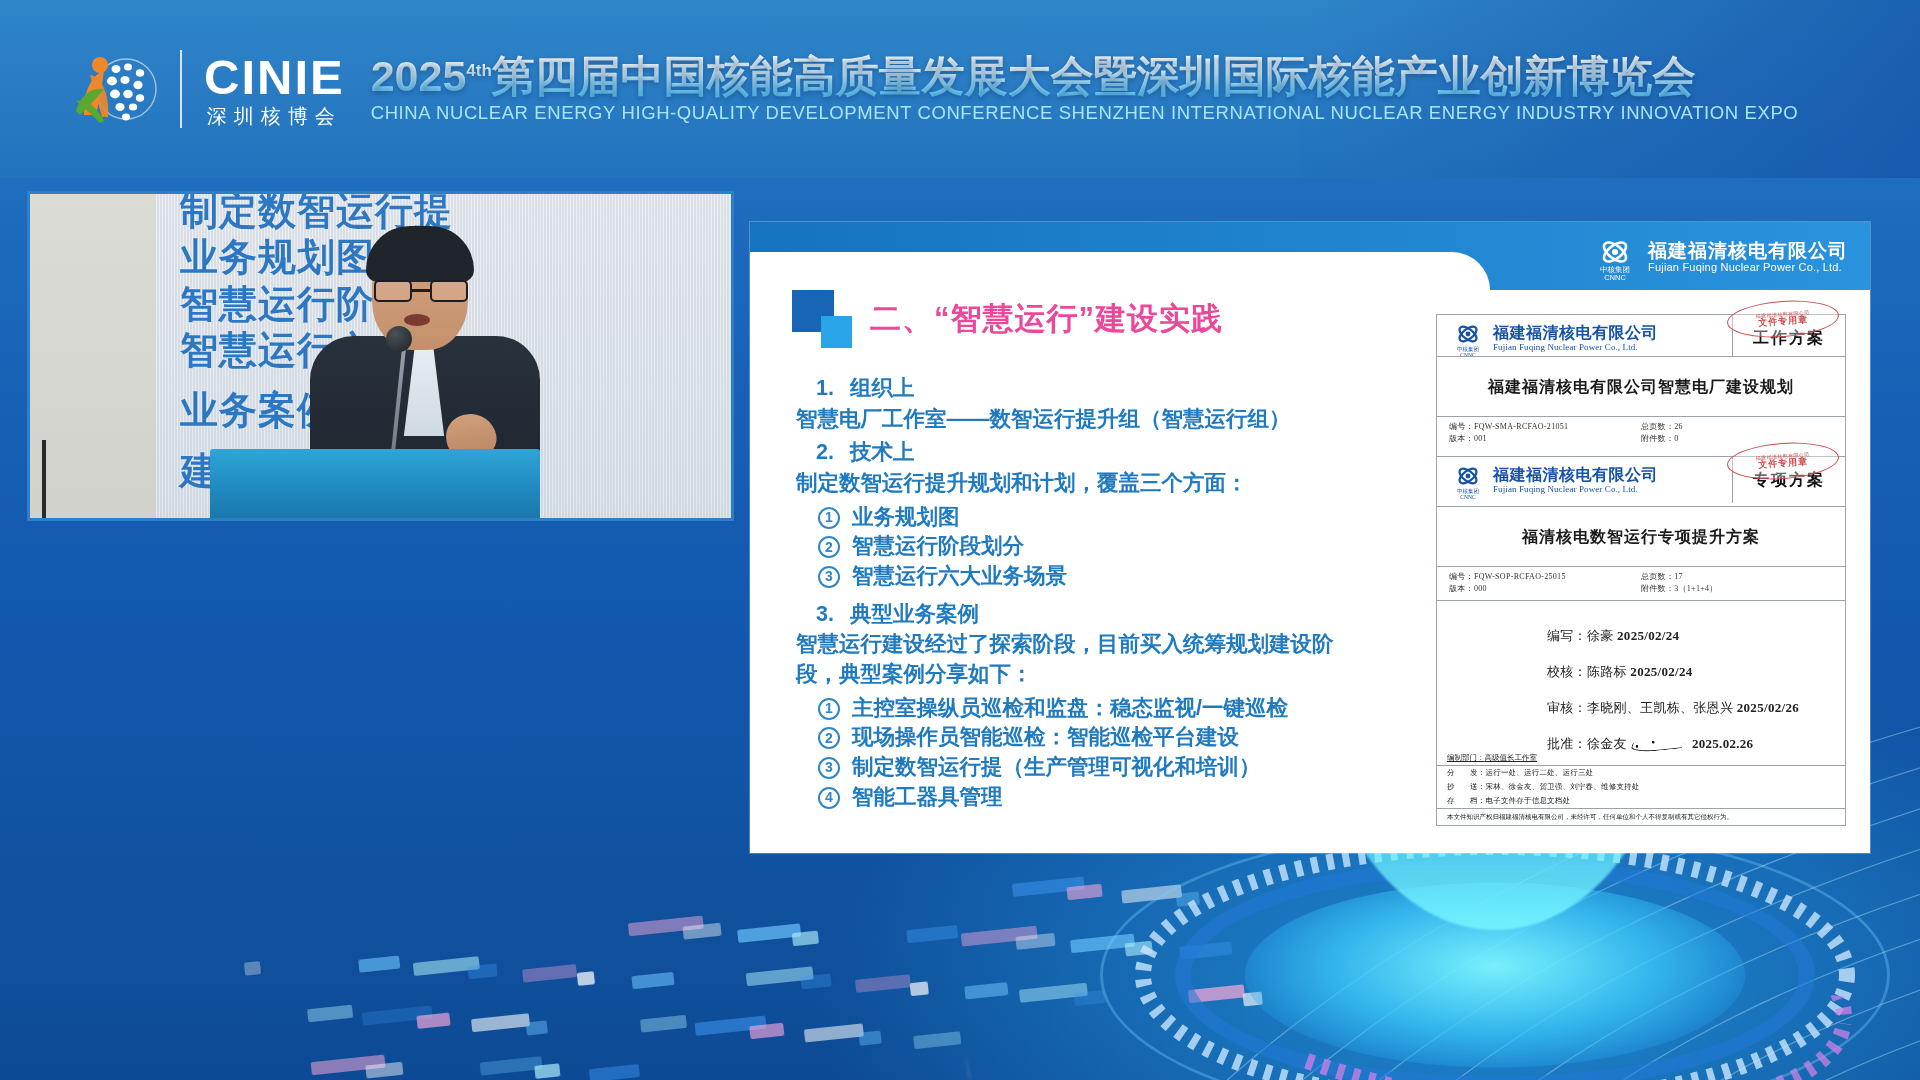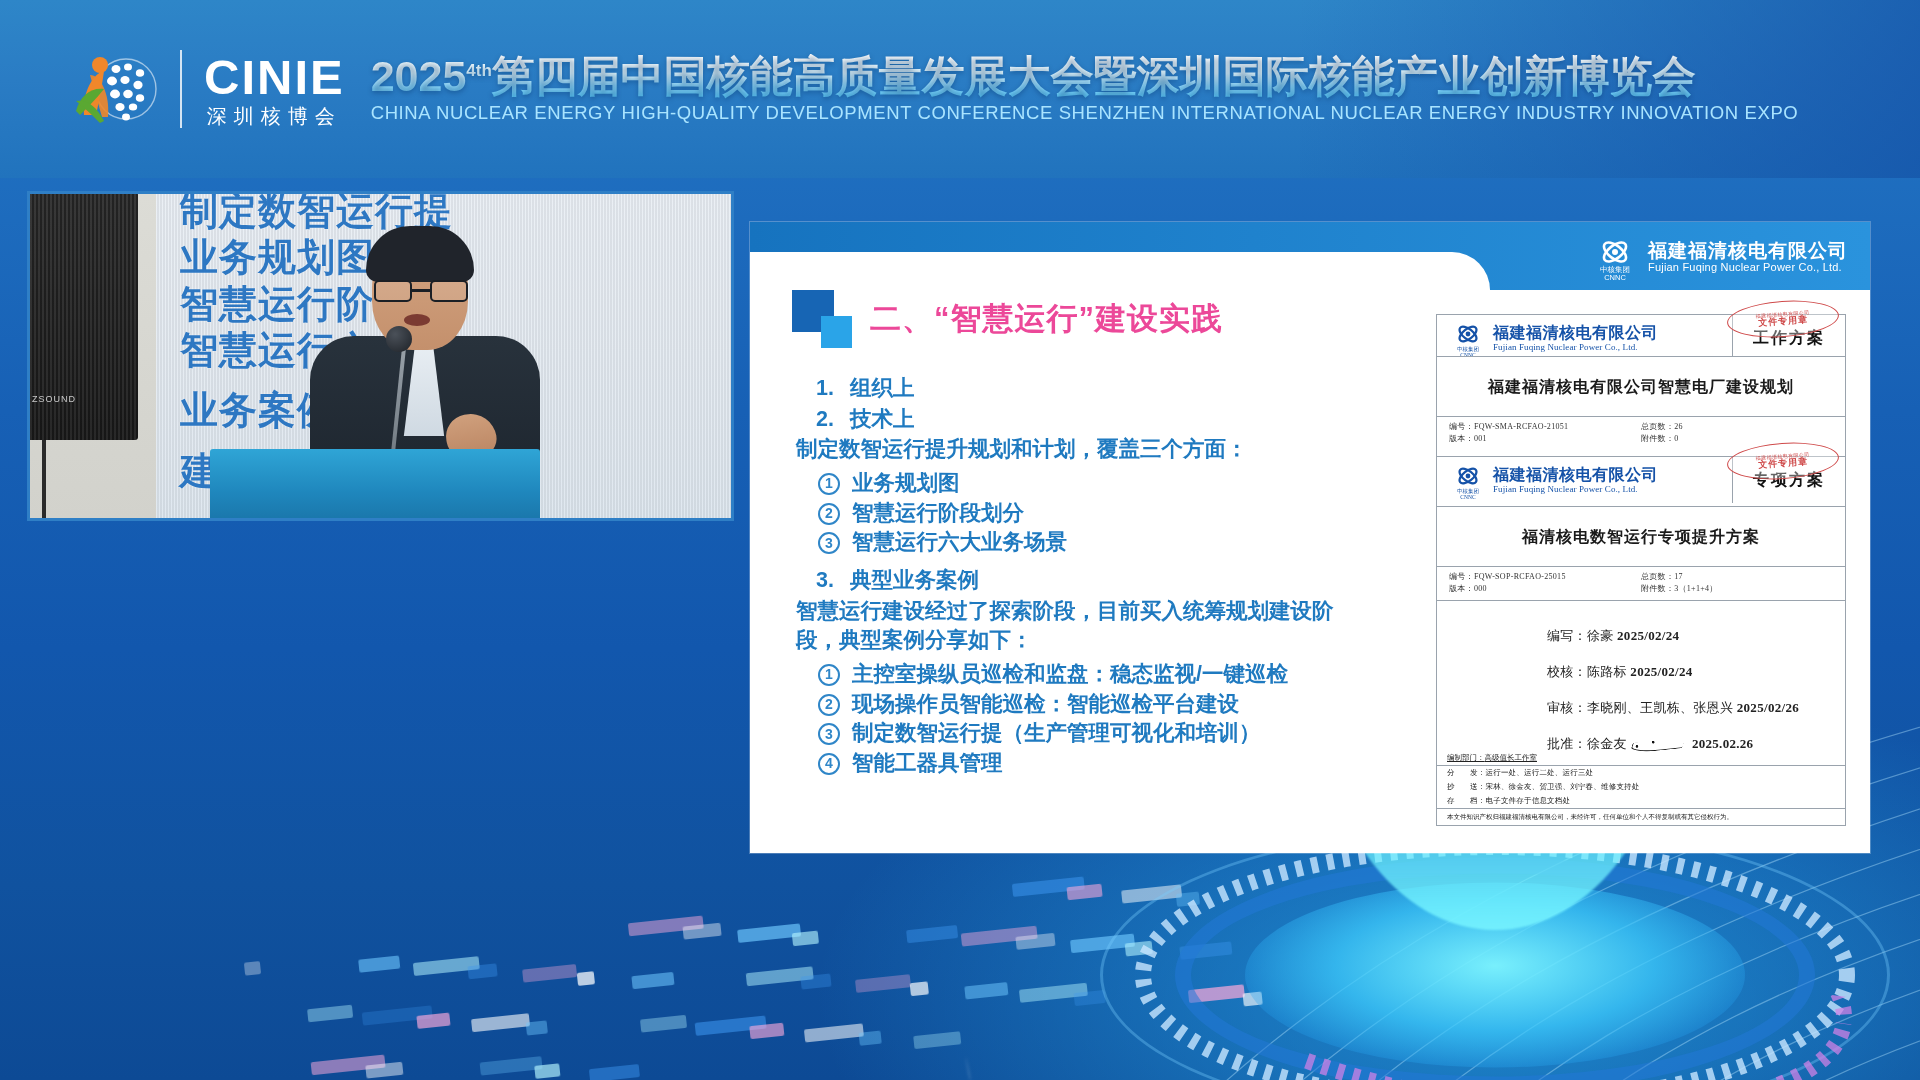--- a/index.html
+++ b/index.html
@@ -483,23 +483,20 @@
     <div class="led-wall"></div>
     <div class="led-text" id="ledtext">
         <div>制定数智运行提</div>
         <div>业务规划图</div>
         <div>智慧运行阶段</div>
         <div>智慧运行六大</div>
         <div style="margin-top: 14px;">业务案例</div>
         <div style="margin-top: 14px;">建设经</div>
       </div>
     <div class="wall-left"></div>
-    <div class="speaker-box">
-      <div class="speaker-brand">ZSOUND</div>
-    </div>
     <div class="speaker-cable"></div>
 
     <div class="person">
       <div class="p-body"></div>
       <div class="p-shirt"></div>
       <div class="p-head"></div>
       <div class="p-hair"></div>
       <div class="p-glass">
         <span class="lg"></span>
           <span class="br"></span>
@@ -544,20 +541,21 @@
       <div class="sq-a"></div>
         <div class="sq-b"></div>
     </div>
     <h1 class="slide-title">二、“智慧运行”建设实践</h1>
   </div>
 
   <div class="slide-body">
     <div class="num-head">
       <span class="n">1.</span><span>组织上</span>
     </div>
+    <div class="para">智慧电厂工作室——数智运行提升组（智慧运行组）</div>
 
     <div class="num-head">
       <span class="n">2.</span><span>技术上</span>
     </div>
     <div class="para">制定数智运行提升规划和计划，覆盖三个方面：</div>
     <div id="sec2list">
         <div class="sub-item">
           <span class="circ">1</span>
           <span>业务规划图</span>
         </div>

